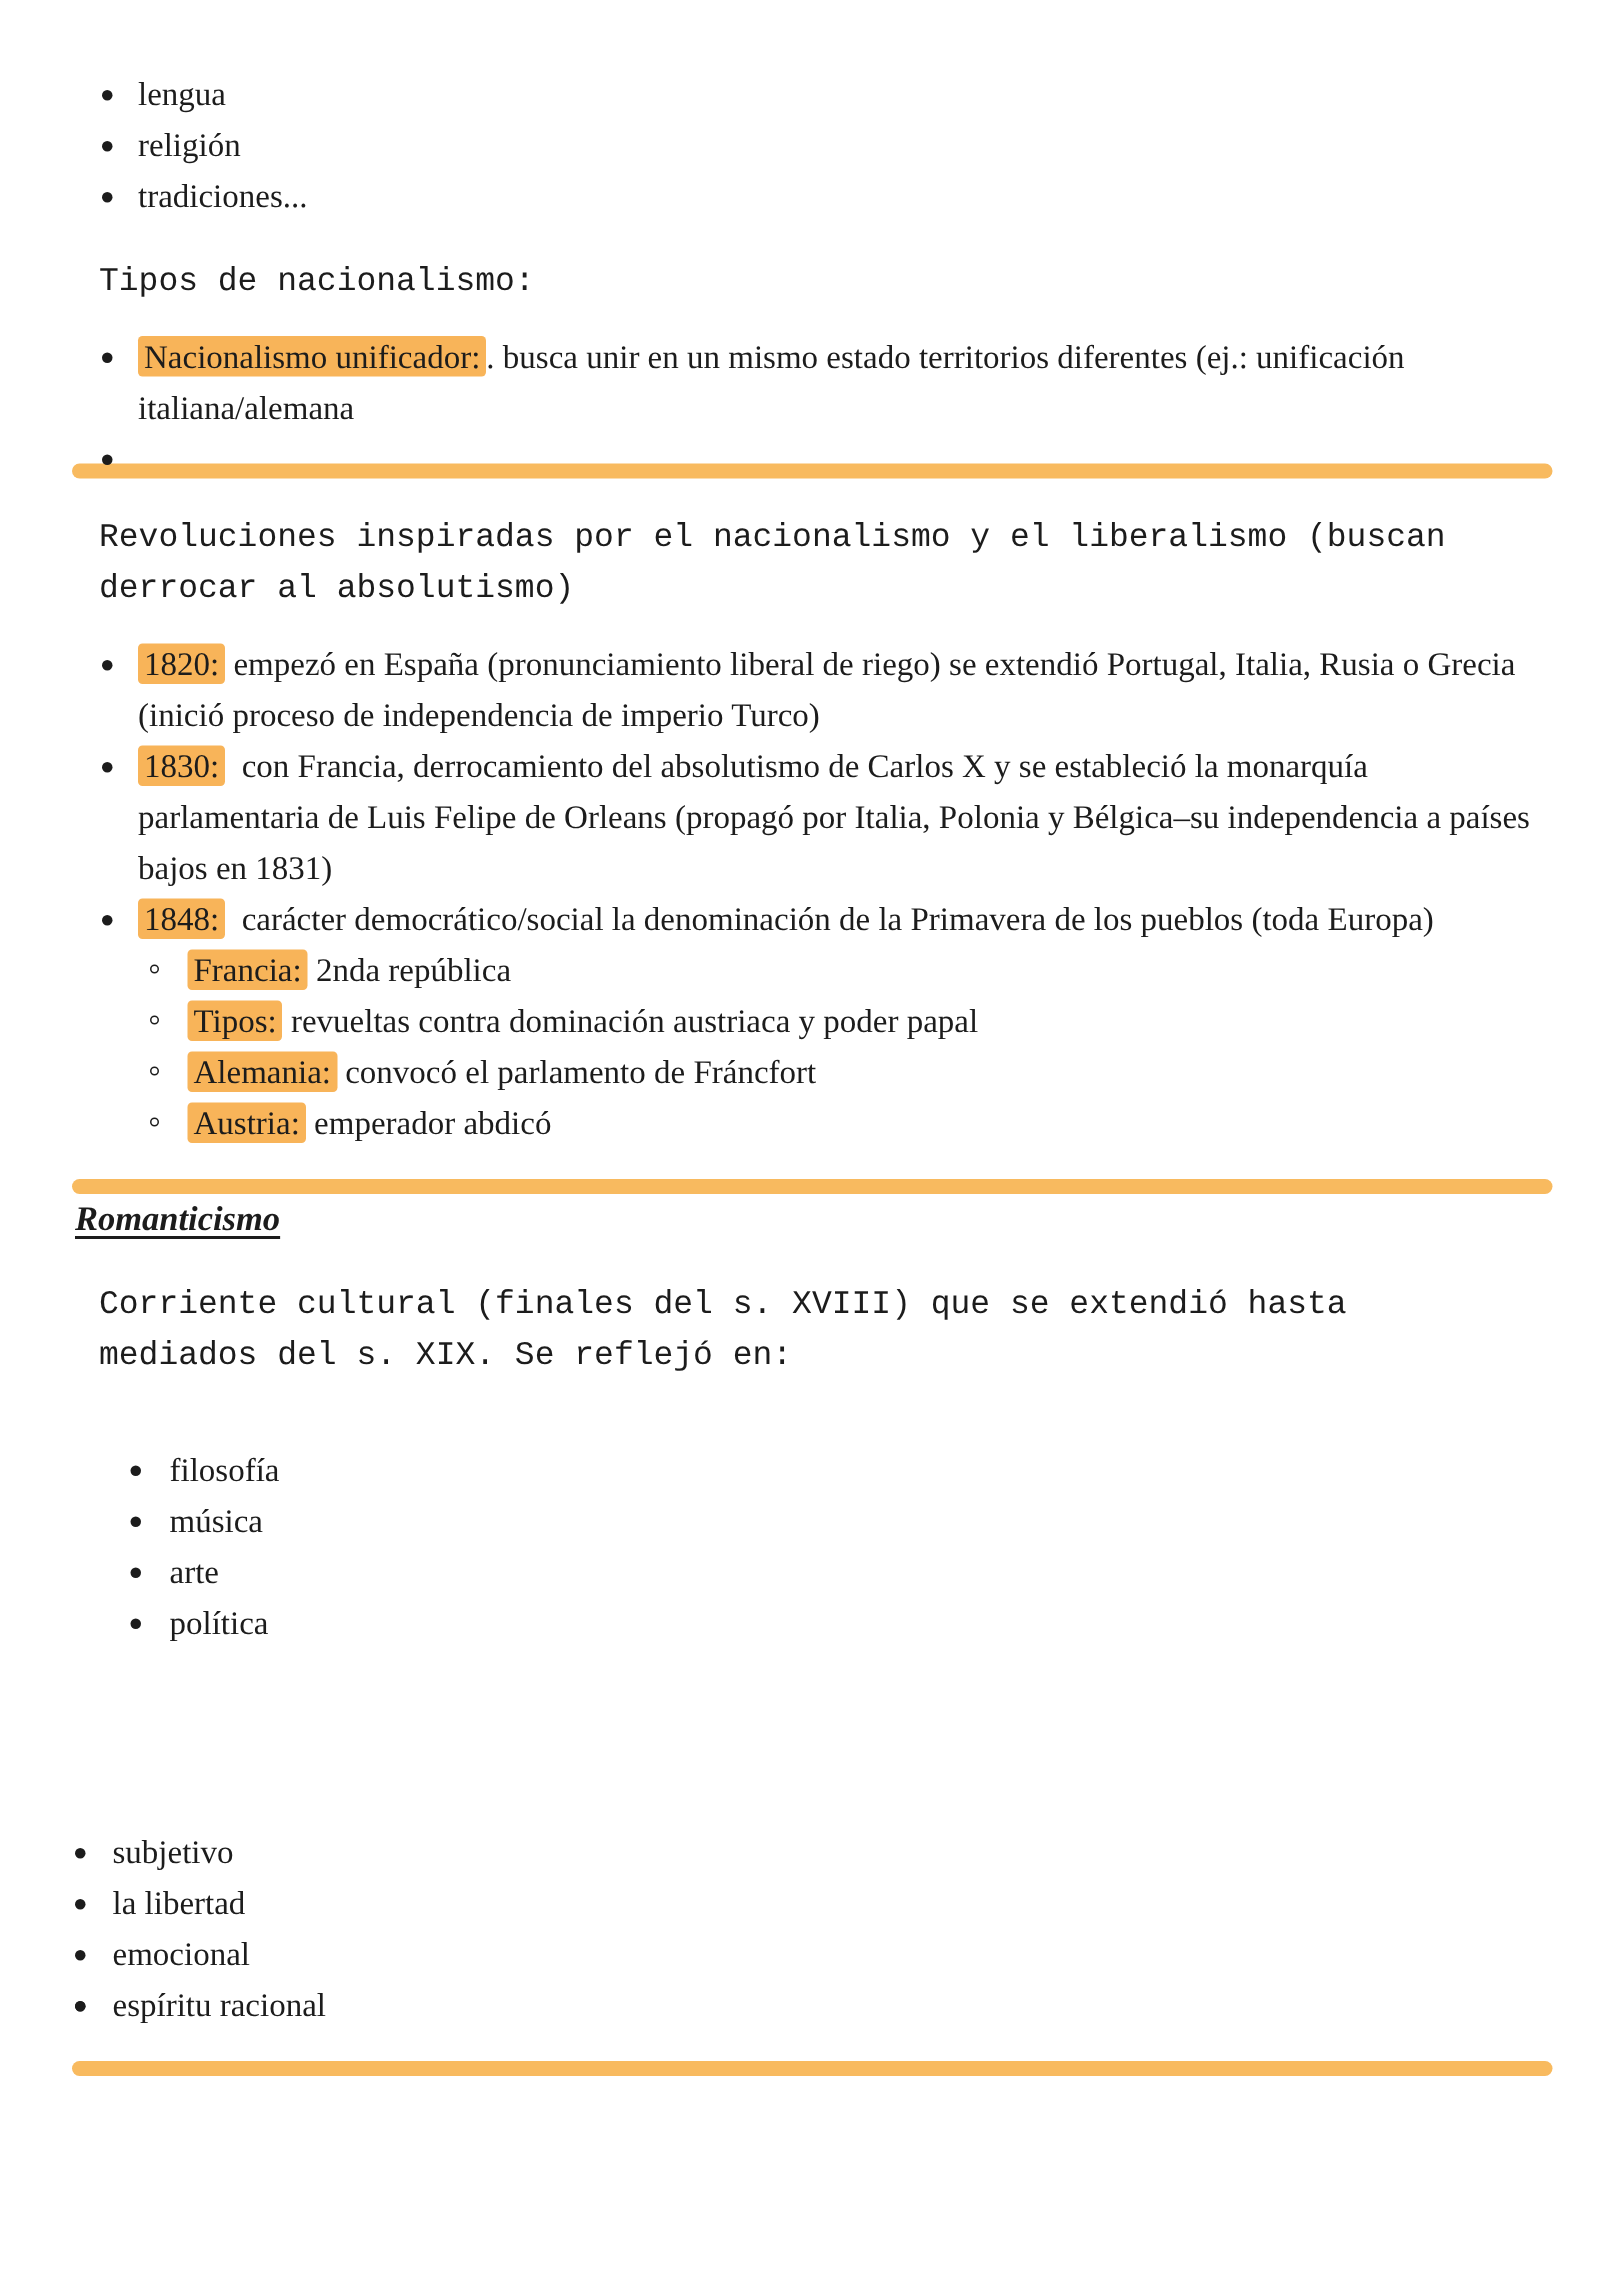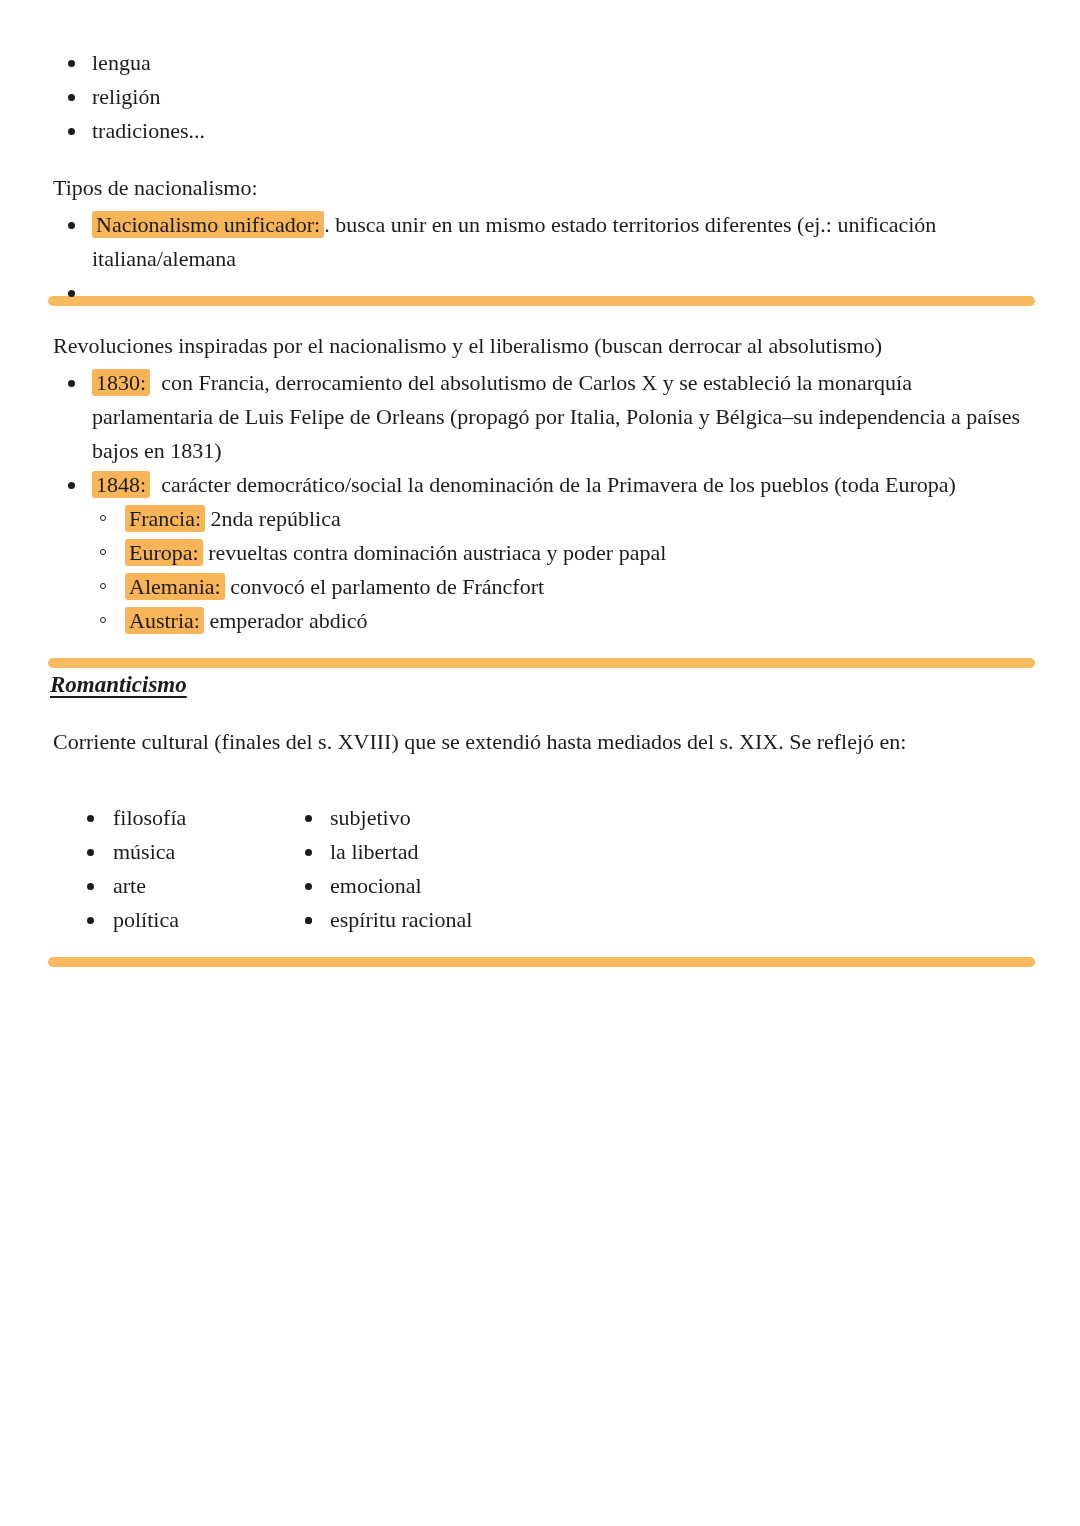--- a/index.html
+++ b/index.html
@@ -18,21 +18,21 @@
     overflow: hidden;
   }
   .page {
     width: 1080px;
     height: 1526px;
     padding: 46px 48px 0 50px;
     font-size: 22px;
     line-height: 34px;
   }
   .para, .txt { white-space: pre-wrap; }
-  .para { margin: 3px; }
+  .para { margin: 16px; font-family: Liberation Mono, monospace; }
   .mt  { margin-top: 23px; }
   .mt-col { margin-top: 42px; }
   .mt-close { margin-top: 40px; }
 
   ul.blist { margin: 0; padding: 0; list-style: none; }
   ul.blist li { position: relative; }
 
   
   ul.lvl1 > li { padding-left: 42px; }
   ul.lvl1 > li > .marker {
@@ -43,21 +43,21 @@
   
   ul.sub { margin: 0; padding: 0; list-style: none; }
   ul.sub > li { position: relative; padding-left: 33px; }
   ul.sub > li > .marker {
     position: absolute; left: 8px; top: 13px;
     width: 6px; height: 6px; border-radius: 50%;
     background: transparent; border: 1.5px solid var(--text);
   }
 
   
-  .columns { display: flex; }
+  .columns { display: flex; flex-direction: column; }
   ul.col-left { width: 255px; flex: 0 0 255px; }
   ul.col-left > li { padding-left: 63px; position: relative; }
   ul.col-left > li > .marker {
     position: absolute; left: 37px; top: 14px;
     width: 7px; height: 7px; border-radius: 50%; background: var(--text);
   }
   ul.col-right { flex: 1; }
   ul.col-right > li { padding-left: 25px; position: relative; }
   ul.col-right > li > .marker {
     position: absolute; left: 0px; top: 14px;
@@ -126,33 +126,37 @@
   </ul>
 
   <div class="divider"></div>
 
 
   <p class="para mt">Revoluciones inspiradas por el nacionalismo y el liberalismo (buscan derrocar al absolutismo)</p>
 
   <ul class="blist lvl1 mt">
     <li>
       <span class="marker"></span>
+      <span class="txt"><mark class="hl">1820:</mark><span> empezó en España (pronunciamiento liberal de riego) se extendió Portugal, Italia, Rusia o Grecia (inició proceso de independencia de imperio Turco)</span></span>
+    </li>
+    <li>
+      <span class="marker"></span>
       <span class="txt"><mark class="hl">1830:</mark><span>  con Francia, derrocamiento del absolutismo de Carlos X y se estableció la monarquía parlamentaria de Luis Felipe de Orleans (propagó por Italia, Polonia y Bélgica–su independencia a países bajos en 1831)</span></span>
     </li>
     <li>
       <span class="marker"></span>
       <span class="txt"><mark class="hl">1848:</mark><span>  carácter democrático/social la denominación de la Primavera de los pueblos (toda Europa)</span></span>
       <ul class="sub">
         <li>
           <span class="marker"></span>
           <span class="txt"><mark class="hl">Francia:</mark><span> 2nda república</span></span>
         </li>
         <li>
           <span class="marker"></span>
-          <span class="txt"><mark class="hl">Europa:</mark><span> revueltas contra dominación austriaca y poder papal</span></span>
+          <span class="txt"><mark class="hl">Tipos:</mark><span> revueltas contra dominación austriaca y poder papal</span></span>
         </li>
         <li>
           <span class="marker"></span>
           <span class="txt"><mark class="hl">Alemania:</mark><span> convocó el parlamento de Fráncfort</span></span>
         </li>
         <li>
           <span class="marker"></span>
           <span class="txt"><mark class="hl">Austria:</mark><span> emperador abdicó</span></span>
         </li>
       </ul>

